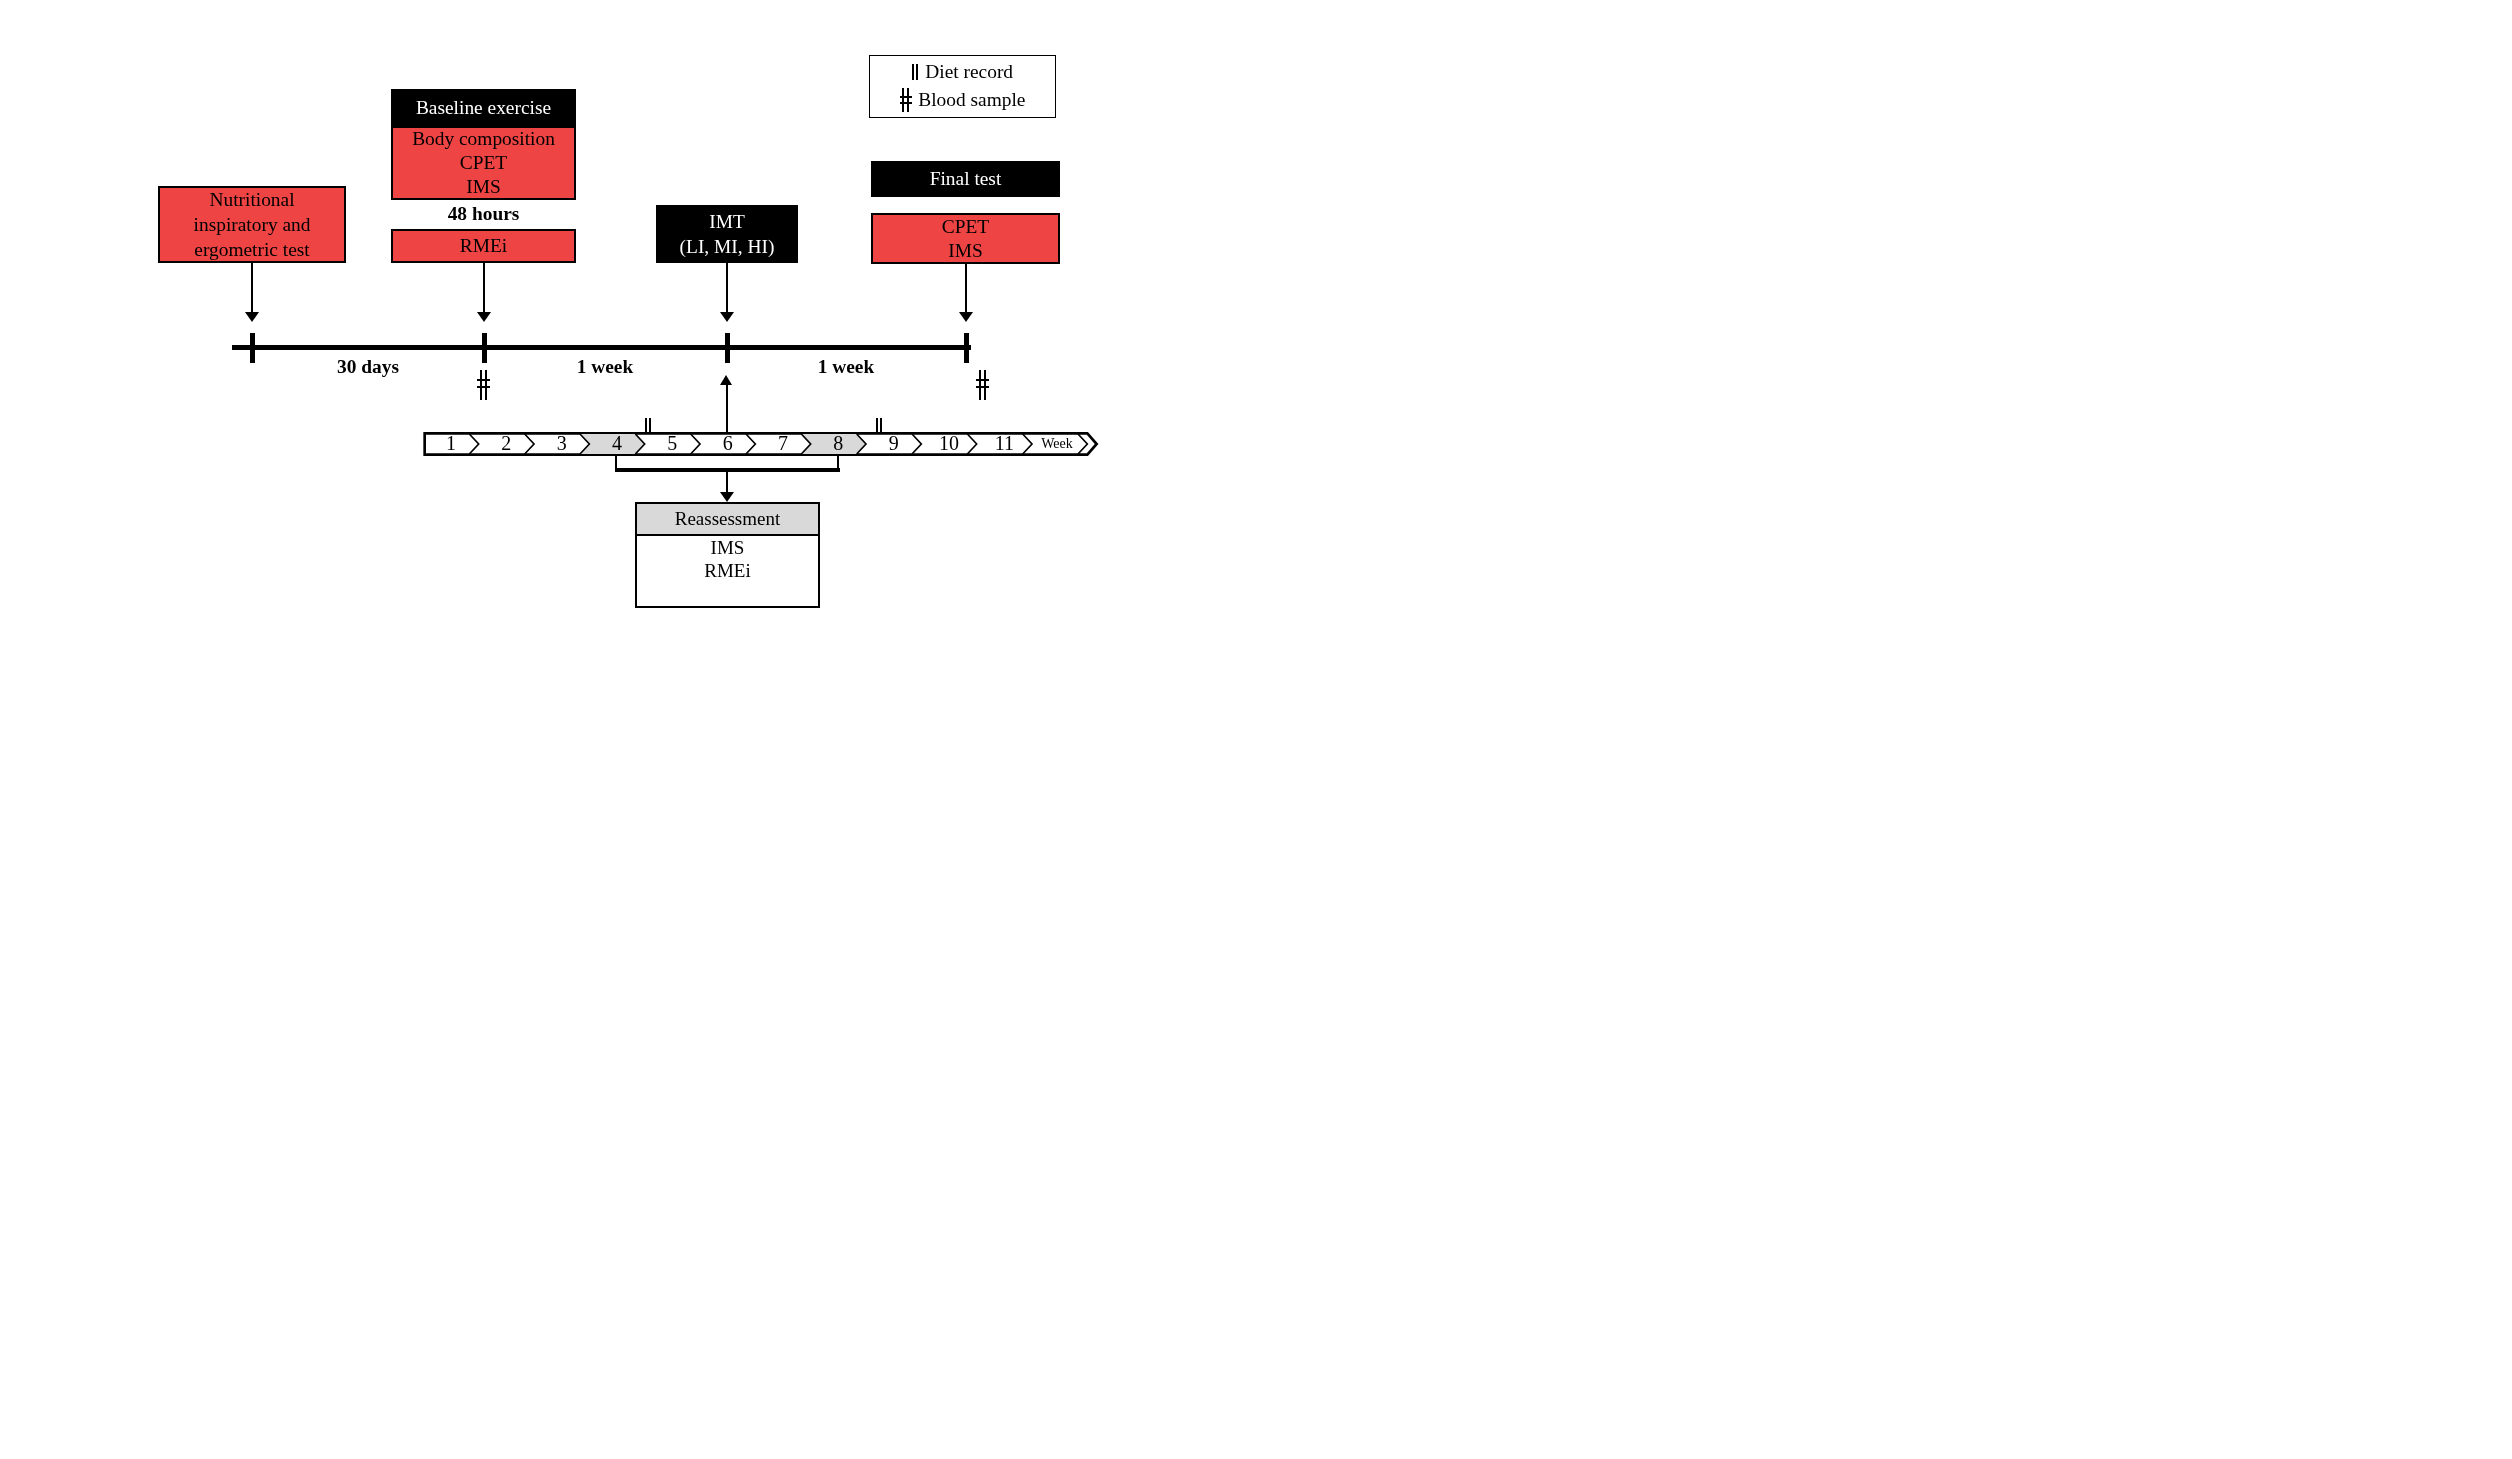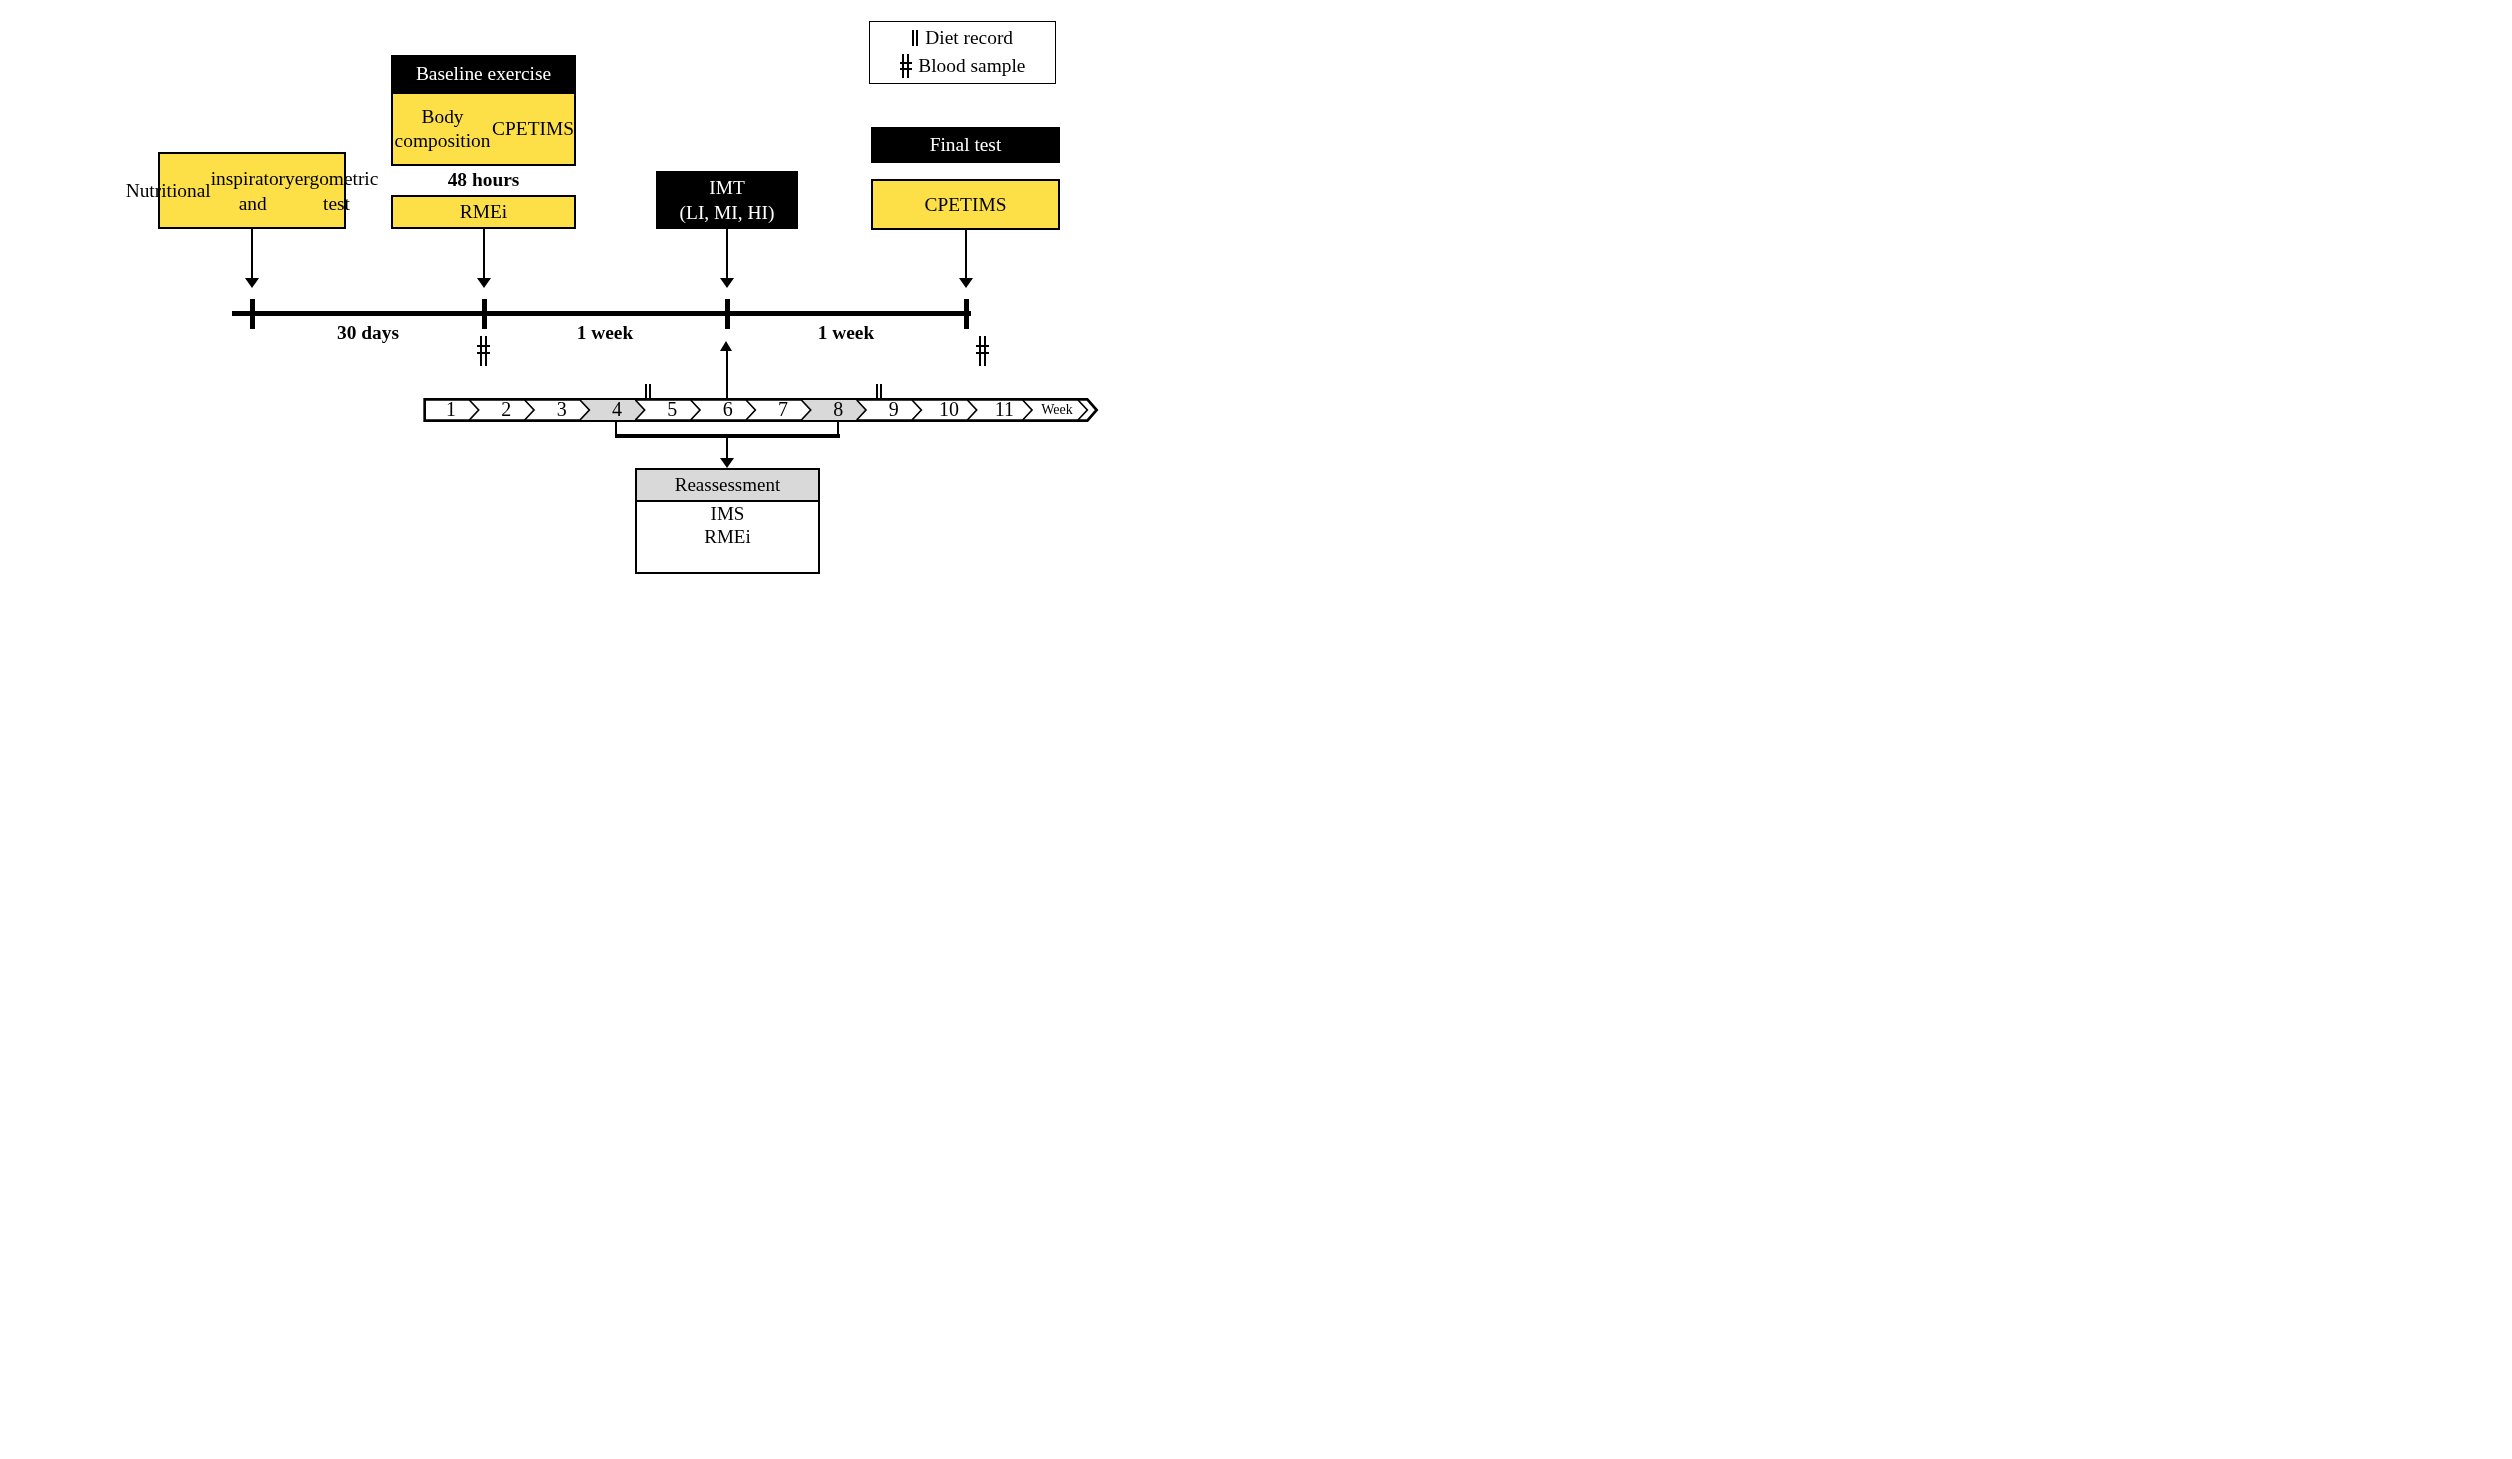--- a/index.html
+++ b/index.html
@@ -1,22 +1,22 @@
 <!DOCTYPE html>
 <html style="font-size:10.7px"><head>
 <meta charset="utf-8">
 <style>
   html,body{margin:0;padding:0;background:#ffffff;}
   #stage{
     position:relative;width:1256px;height:730px;background:#ffffff;
-    font-family:"Liberation Serif","DejaVu Serif",serif;color:#000;overflow:hidden;
+    font-family:"Liberation Serif","DejaVu Serif",serif;color:#000;overflow:hidden;margin-top:34px;
   }
   .abs{position:absolute;}
-  .box{box-sizing:border-box;background:#fde047;border:2.7px solid #000;
-       display:flex;flex-direction:row;align-items:center;justify-content:center;
+  .box{box-sizing:border-box;background:#ef4444;border:2.7px solid #000;
+       display:flex;flex-direction:column;align-items:center;justify-content:center;
        text-align:center;font-size:19.4px;line-height:25px;}
   .box.thin{border-width:2px;line-height:24px;}
   .hdr{box-sizing:border-box;background:#000;color:#fff;display:flex;align-items:center;
        justify-content:center;text-align:center;font-size:19.4px;}
   .blackbox{box-sizing:border-box;background:#000;color:#fff;display:flex;flex-direction:column;
        align-items:center;justify-content:center;text-align:center;font-size:19.4px;line-height:25px;}
   .lbl{font-size:19.4px;text-align:center;font-weight:bold;}
   .shaft{background:#000;}
   .tick{background:#000;}
   .head-down{width:0;height:0;border-left:7.4px solid transparent;border-right:7.4px solid transparent;border-top:10px solid #000;}

